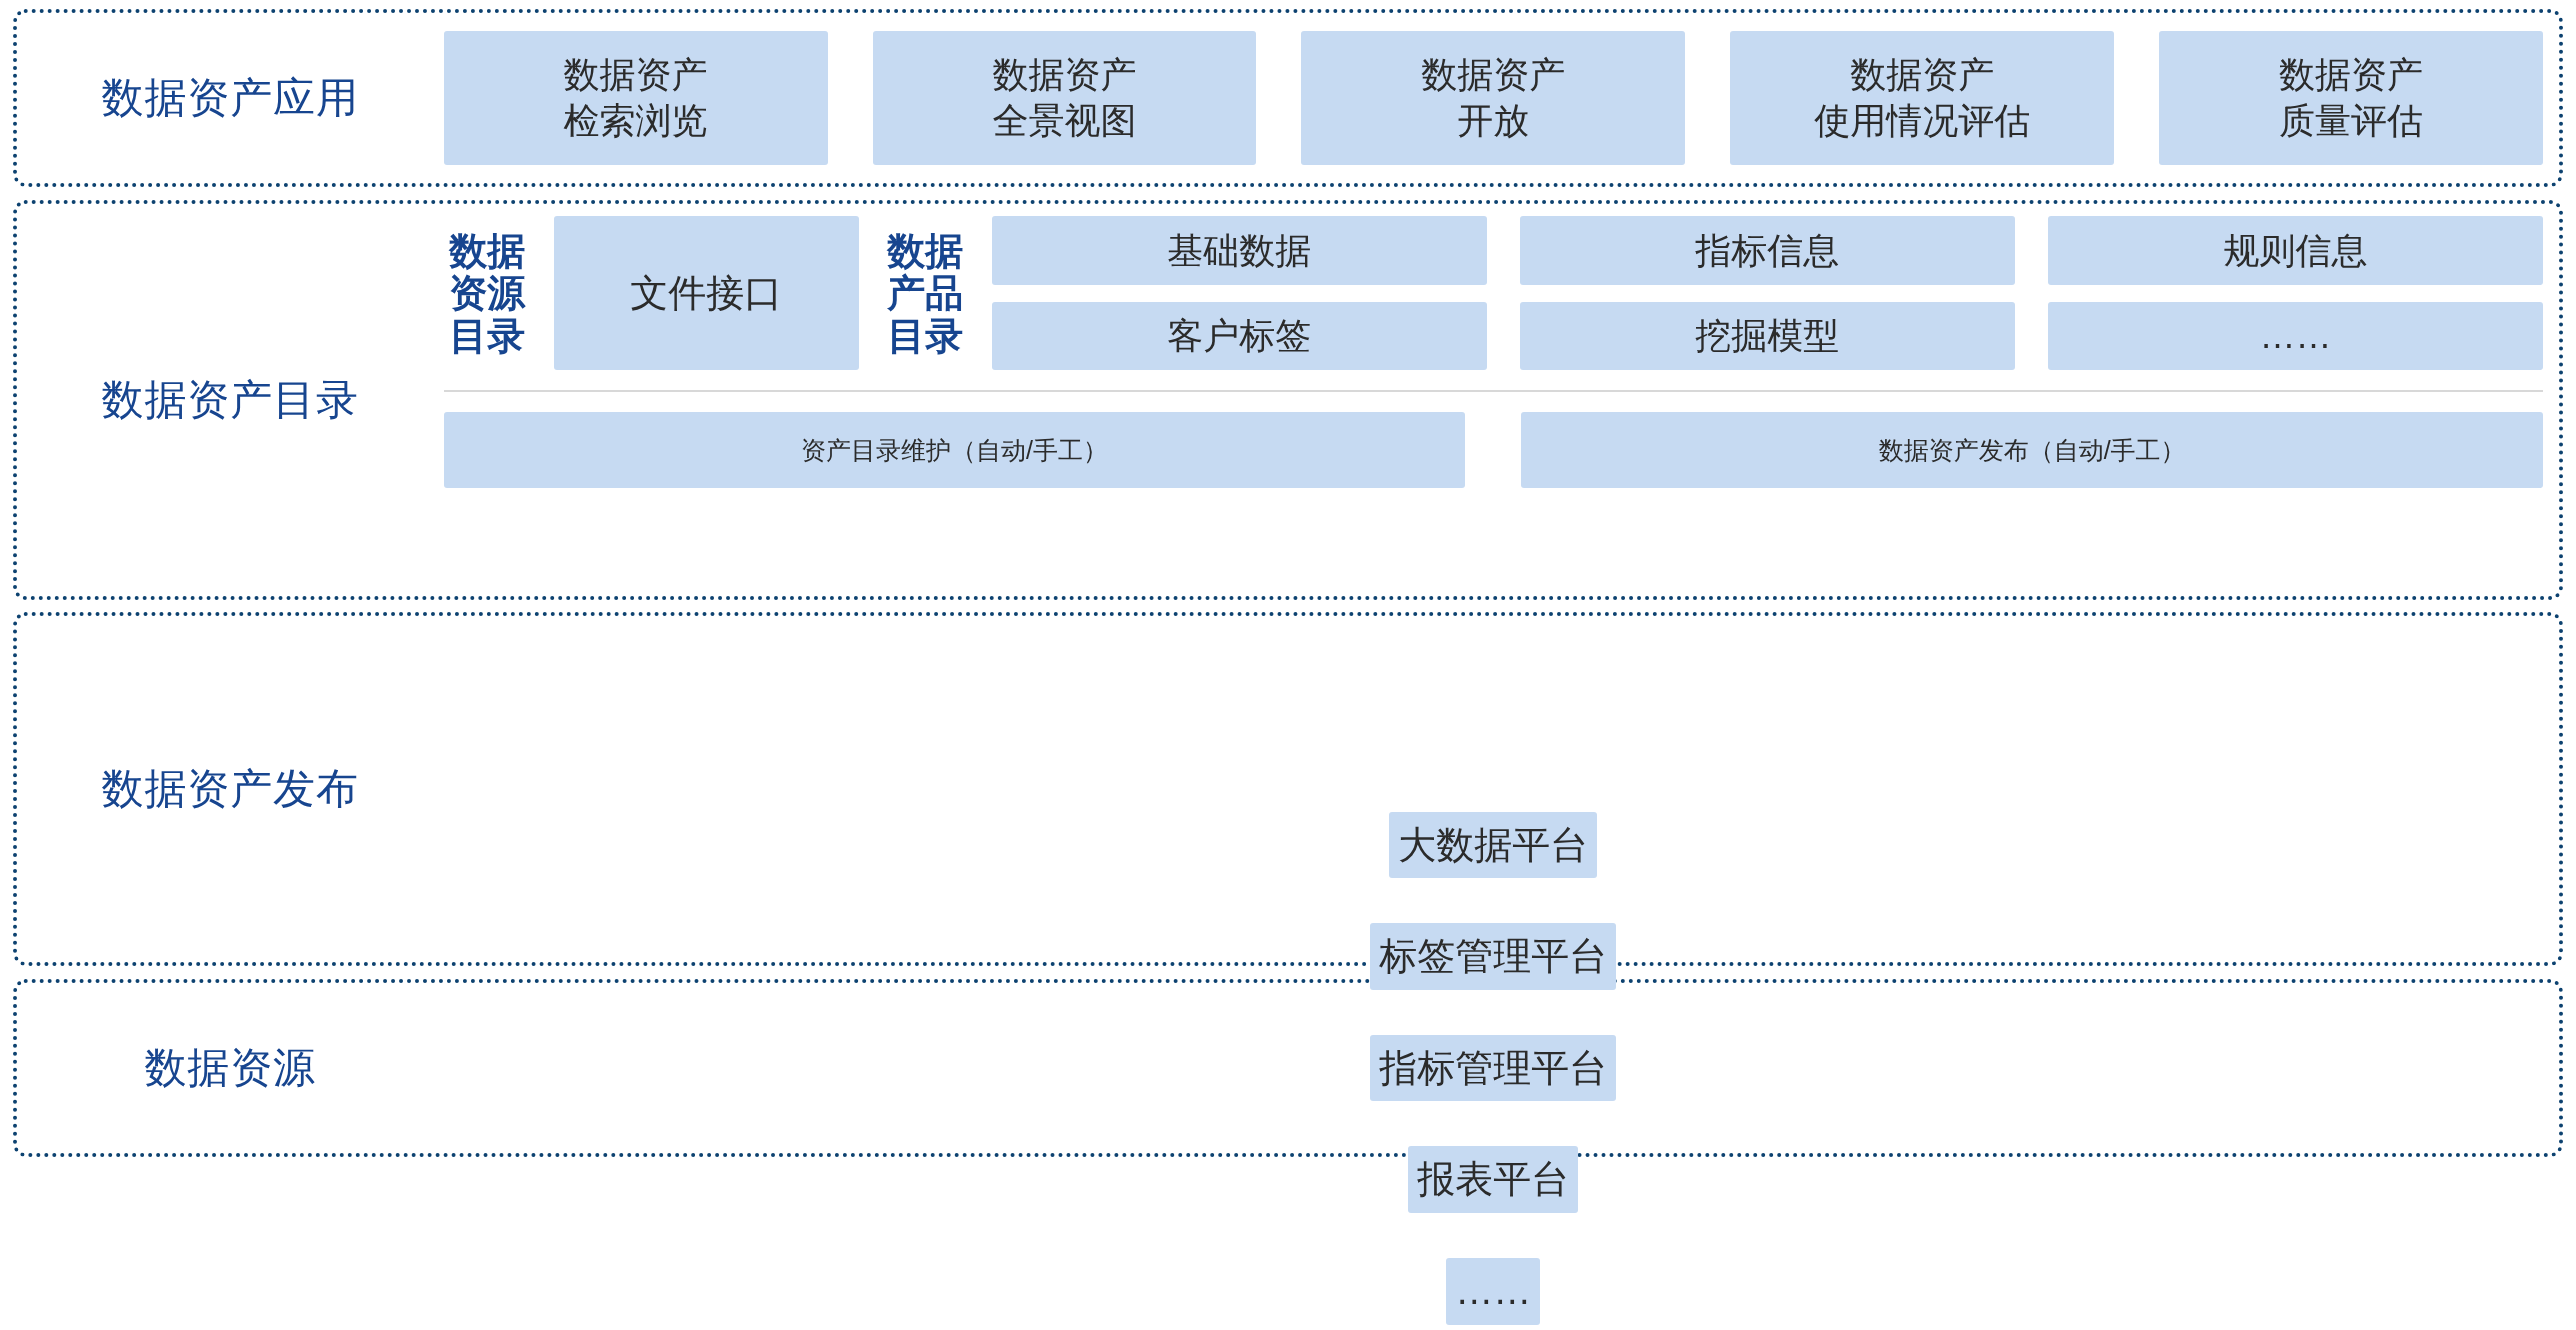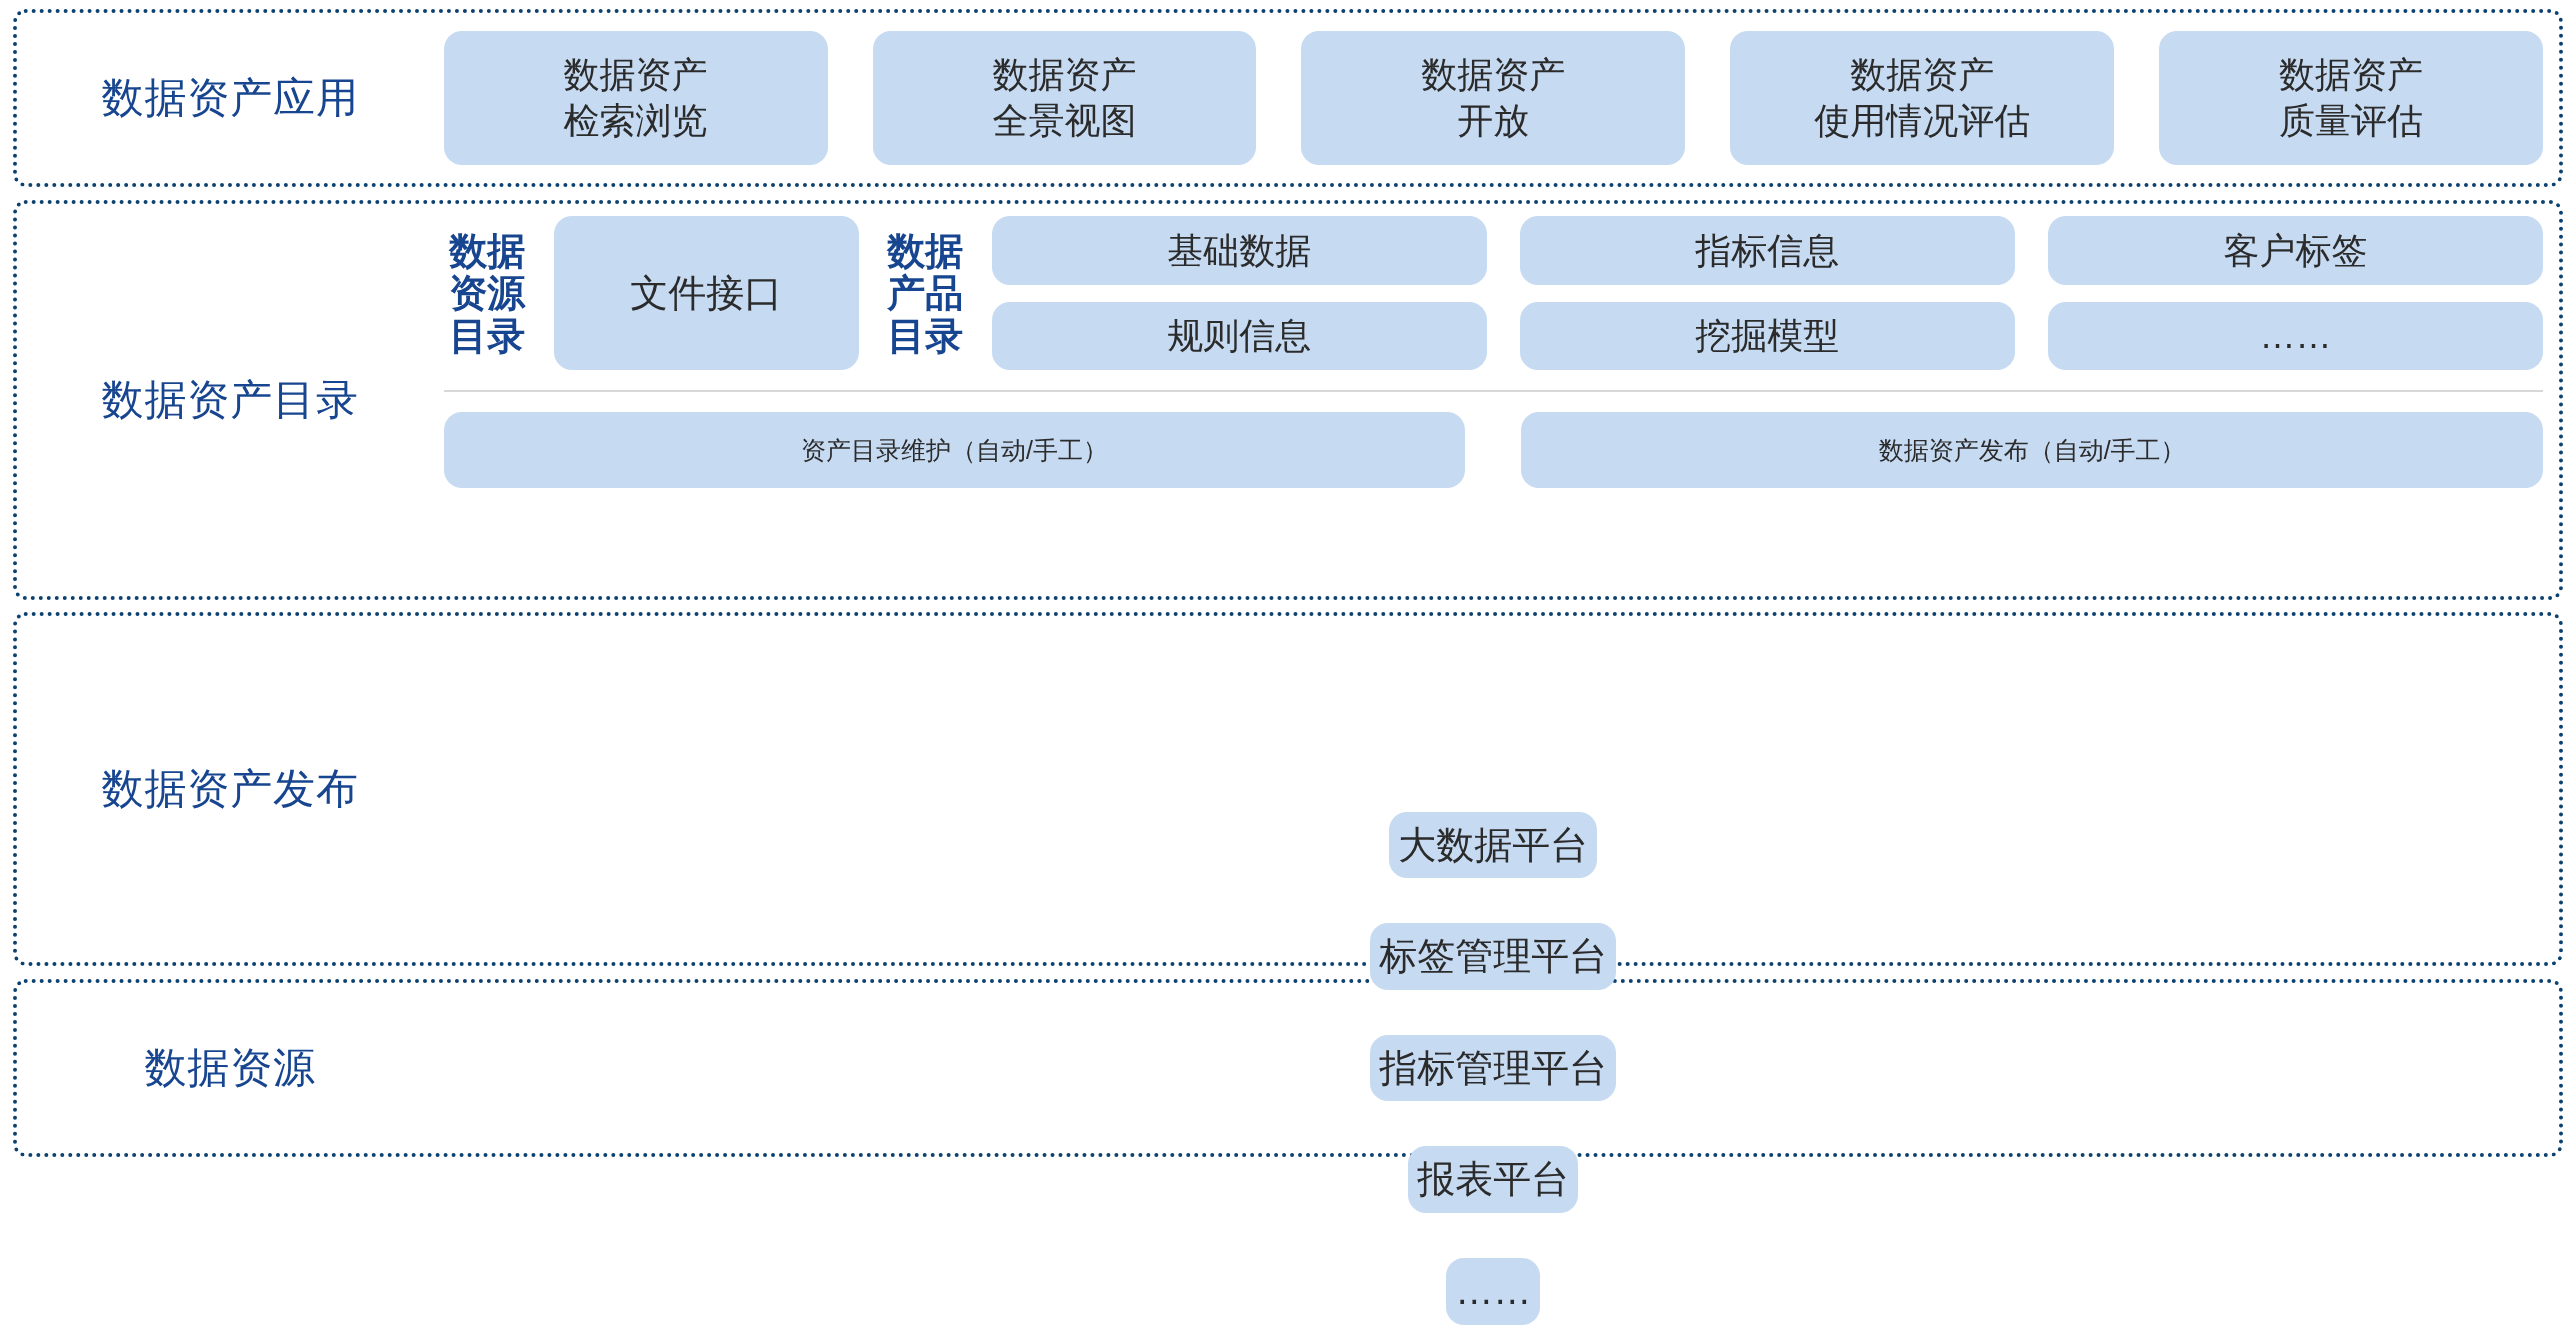--- a/index.html
+++ b/index.html
@@ -51,21 +51,21 @@
     flex-direction: column;
     height: 100%;
     justify-content: center;
     box-sizing: border-box;
     padding-right: 16.4px;
   }
 
   
   .card {
     background: #c6daf2;
-    border-radius: 18px;
+    border-radius: 3px;
     color: #2b2b2b;
     font-size: 36px;
     line-height: 1.28;
     display: flex;
     align-items: center;
     justify-content: center;
     text-align: center;
     box-sizing: border-box;
     padding: 9px 9px;
     white-space: pre-line;
@@ -174,22 +174,22 @@
         <div class="vlabel">数据
 资源
 目录</div>
         <div class="card cat-big">文件接口</div>
         <div class="vlabel">数据
 产品
 目录</div>
         <div class="cat-grid">
           <div class="card">基础数据</div>
           <div class="card">指标信息</div>
+          <div class="card">规则信息</div>
           <div class="card">客户标签</div>
-          <div class="card">规则信息</div>
           <div class="card">挖掘模型</div>
           <div class="card">……</div>
         </div>
       </div>
 
       <div class="cat-divider"></div>
 
       <div class="cat-bottom">
         <div class="card">资产目录维护（自动/手工）</div>
         <div class="card">数据资产发布（自动/手工）</div>

